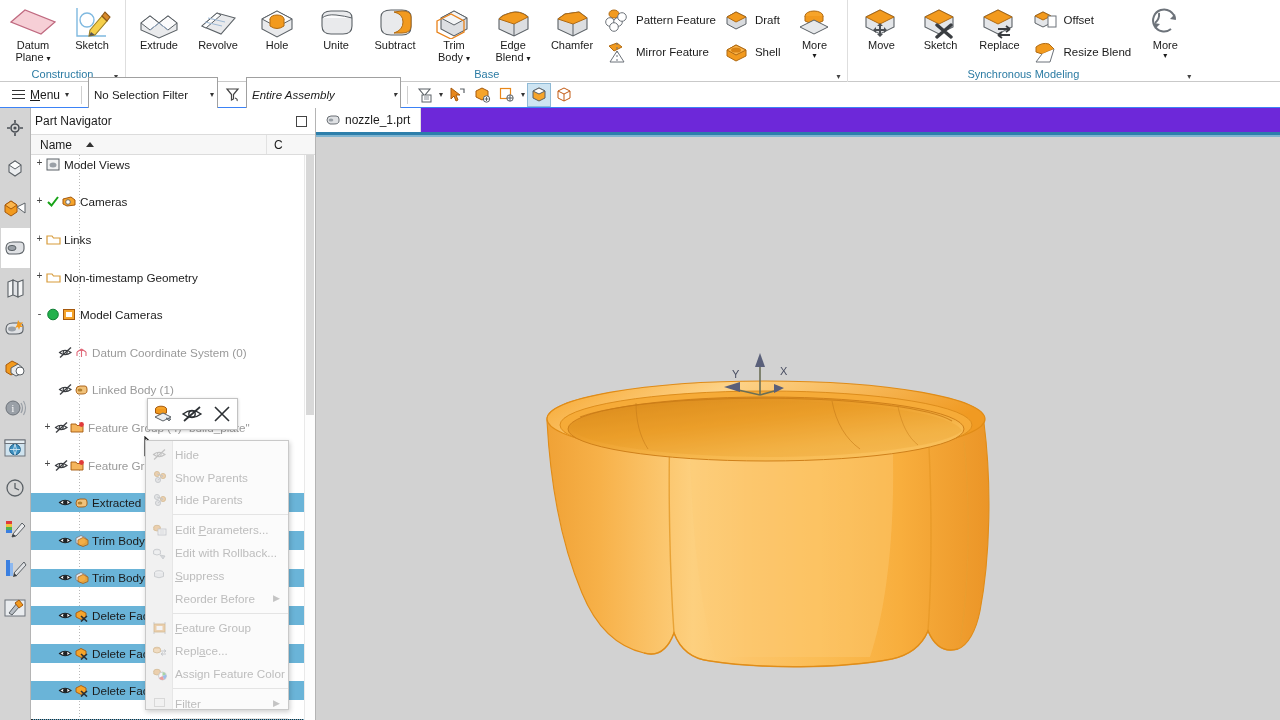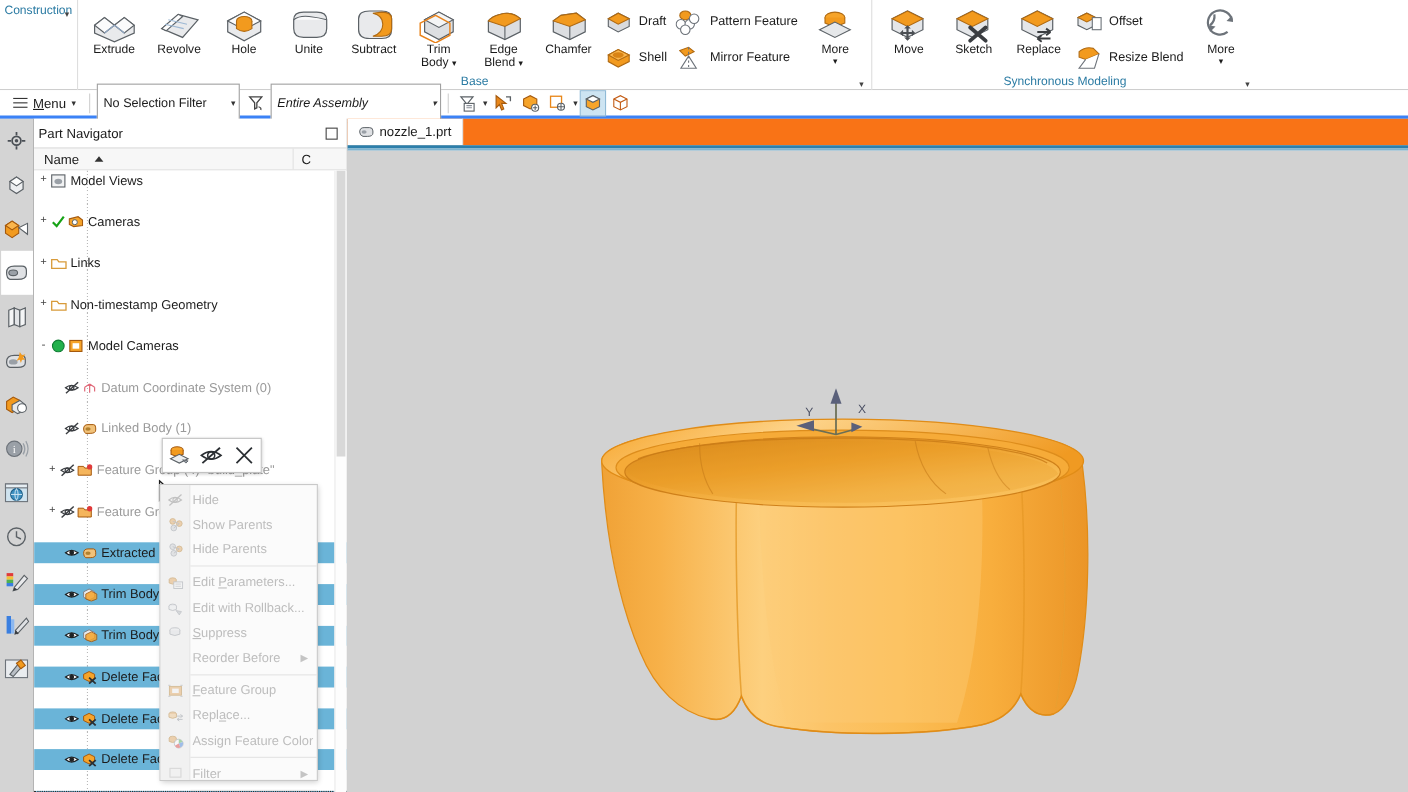--- a/index.html
+++ b/index.html
@@ -39,21 +39,21 @@
   .smallcol { display:flex; flex-direction:column; justify-content:flex-start;
               padding-top:3px; gap:3px; }
   .smallbtn { display:flex; align-items:center; gap:4px; padding:1px 4px 1px 2px;
               height:29px; cursor:default; }
   .smallbtn .ico { width:28px; height:26px; display:flex; align-items:center; justify-content:center; }
   .smallbtn .lbl { font-size:11.5px; white-space:nowrap; }
 
   
   .selbar {
     position:absolute; left:0; top:82px; width:1280px; height:26px;
-    background:#ffffff; border-bottom:3px solid #3b82f6;
+    background:#ffffff; border-bottom:1px solid #3b82f6;
     display:flex; align-items:center; padding-left:6px; gap:3px;
   }
   .menubtn { display:flex; align-items:center; gap:5px; padding:2px 6px; cursor:default; }
   .hamb { display:flex; flex-direction:column; gap:2.5px; }
   .hamb i { display:block; width:13px; height:1.5px; background:#333; }
   .menutext { font-size:12px; }
   .menutext u { text-decoration:underline; }
   .caret { font-size:8px; color:#333; }
   .combo { height:36px; border:1px solid #a0a0a0; background:#fff;
            display:flex; align-items:center; justify-content:space-between;
@@ -134,21 +134,21 @@
         font-size:11.7px; color:#bdbdbd; padding-left:29px; cursor:default; }
   .mi .mico { position:absolute; left:5px; top:3px; width:17px; height:17px;
               display:flex; align-items:center; justify-content:center; opacity:.45; }
   .mi .sub { position:absolute; right:8px; font-size:9px; color:#c4c4c4; }
   .mi u { text-decoration:underline; }
   .msep { position:relative; height:1px; background:#e4e4e4; margin:3px 0 3px 27px; }
 
   
   .tabstrip {
     position:absolute; left:316px; top:108px; width:964px; height:24px;
-    background:#f97316; display:flex; align-items:center;
+    background:#6d28d9; display:flex; align-items:center;
   }
   .tab { height:24px; display:flex; align-items:center; gap:5px; padding:0 10px;
          font-size:12px; background:#ffffff; cursor:default; border-right:1px solid #e0e0e0;}
   .tab.active { background:#2d7fab; color:#ffffff; }
   .tab .tclose { font-size:12px; font-weight:bold; margin-left:3px; }
   .tab .tshare { font-size:11px; }
   .tabline { position:absolute; left:316px; top:132px; width:964px; height:3px;
              background:#2d7fab; }
   .tabline2 { position:absolute; left:316px; top:135px; width:964px; height:2px;
              background:#7fb4d0; }
@@ -159,20 +159,42 @@
   svg { display:block; }
 </style>
 </head>
 <body>
 
 <div class="app">
 
   <div class="ribbon">
 
     <div class="rgroup">
+      <div class="rg-items">
+        <div class="bigbtn">
+          <span class="ico">
+            <svg width="56" height="32" viewBox="0 0 56 32">
+              <polygon points="6,16 20,4 50,16 36,28" fill="#f6cfd6" stroke="#c06a80" stroke-width="1.3"></polygon>
+            </svg>
+          </span>
+          <span class="lbl">Datum<br>Plane <span class="car">▾</span></span>
+        </div>
+        <div class="bigbtn">
+          <span class="ico">
+            <svg width="44" height="34" viewBox="0 0 44 34">
+              <path d="M7 3 L7 31 L36 31" fill="none" stroke="#7fb9e0" stroke-width="1.4"></path>
+              <circle cx="17" cy="15" r="7" fill="none" stroke="#7fb9e0" stroke-width="1.4"></circle>
+              <path d="M20 25 L32 11 L37 16 L25 30 L19 31 Z" fill="#f5cf4a" stroke="#9b7d1f" stroke-width="1.1"></path>
+              <path d="M32 11 L37 16 L40 12 L35 7 Z" fill="#d88a2a" stroke="#8a5617" stroke-width="1.1"></path>
+              <path d="M19 31 L25 30 L21 27 Z" fill="#555"></path>
+            </svg>
+          </span>
+          <span class="lbl">Sketch</span>
+        </div>
+      </div>
       <div class="rg-footer">
         <span class="rg-title">Construction</span>
         <span class="rg-expand">▾</span>
       </div>
     </div>
 
     <div class="rgroup">
       <div class="rg-items">
         <div class="bigbtn">
           <span class="ico">
@@ -247,42 +269,20 @@
         </div>
         <div class="bigbtn">
           <span class="ico">
             <svg width="46" height="34" viewBox="0 0 46 34">
               <path d="M9 14 L9 24 L24 31 L38 24 L38 13 L30 7 L16 9 Z" fill="#dcdee1" stroke="#5b6166" stroke-width="1.1"></path>
               <path d="M9 14 L16 9 L30 7 L38 13 L24 19 Z" fill="#f29a1e" stroke="#b06a12" stroke-width="1"></path>
               <path d="M24 19 L24 31" stroke="#5b6166" stroke-width="1"></path>
             </svg>
           </span>
           <span class="lbl">Chamfer</span>
-        </div>
-
-        <div class="smallcol">
-          <div class="smallbtn">
-            <span class="ico">
-              <svg width="27" height="24" viewBox="0 0 27 24">
-                <polygon points="4,9 13,4 23,9 23,16 13,21 4,16" fill="#d9dbde" stroke="#5b6166" stroke-width="1"></polygon>
-                <polygon points="4,9 13,4 23,9 13,14" fill="#f29a1e" stroke="#b06a12" stroke-width="1"></polygon>
-              </svg>
-            </span>
-            <span class="lbl">Draft</span>
-          </div>
-          <div class="smallbtn">
-            <span class="ico">
-              <svg width="27" height="24" viewBox="0 0 27 24">
-                <polygon points="4,10 13,5 23,10 23,16 13,21 4,16" fill="#f29a1e" stroke="#b06a12" stroke-width="1"></polygon>
-                <polygon points="4,10 13,5 23,10 13,15" fill="#fbb54b" stroke="#b06a12" stroke-width="1"></polygon>
-                <ellipse cx="13" cy="10" rx="5" ry="2.6" fill="#d98314"></ellipse>
-              </svg>
-            </span>
-            <span class="lbl">Shell</span>
-          </div>
         </div>
 
         <div class="smallcol">
           <div class="smallbtn">
             <span class="ico">
               <svg width="27" height="24" viewBox="0 0 27 24">
                 <ellipse cx="9" cy="6" rx="5" ry="4" fill="#f29a1e" stroke="#b06a12" stroke-width="1"></ellipse>
                 <circle cx="5" cy="14" r="4.3" fill="#fff" stroke="#6d737a" stroke-width="1"></circle>
                 <circle cx="13" cy="14" r="4.3" fill="#fff" stroke="#6d737a" stroke-width="1"></circle>
                 <circle cx="9" cy="19" r="4.3" fill="#fff" stroke="#6d737a" stroke-width="1"></circle>
@@ -293,20 +293,42 @@
           </div>
           <div class="smallbtn">
             <span class="ico">
               <svg width="27" height="24" viewBox="0 0 27 24">
                 <polygon points="4,6 12,3 17,7 9,11" fill="#f29a1e" stroke="#b06a12" stroke-width="1"></polygon>
                 <path d="M12 11 L5 22 L19 22 Z" fill="#fff" stroke="#6d737a" stroke-width="1"></path>
                 <path d="M12 3 L12 22" stroke="#6d737a" stroke-width="1" stroke-dasharray="2 2"></path>
               </svg>
             </span>
             <span class="lbl">Mirror Feature</span>
+          </div>
+        </div>
+
+        <div class="smallcol">
+          <div class="smallbtn">
+            <span class="ico">
+              <svg width="27" height="24" viewBox="0 0 27 24">
+                <polygon points="4,9 13,4 23,9 23,16 13,21 4,16" fill="#d9dbde" stroke="#5b6166" stroke-width="1"></polygon>
+                <polygon points="4,9 13,4 23,9 13,14" fill="#f29a1e" stroke="#b06a12" stroke-width="1"></polygon>
+              </svg>
+            </span>
+            <span class="lbl">Draft</span>
+          </div>
+          <div class="smallbtn">
+            <span class="ico">
+              <svg width="27" height="24" viewBox="0 0 27 24">
+                <polygon points="4,10 13,5 23,10 23,16 13,21 4,16" fill="#f29a1e" stroke="#b06a12" stroke-width="1"></polygon>
+                <polygon points="4,10 13,5 23,10 13,15" fill="#fbb54b" stroke="#b06a12" stroke-width="1"></polygon>
+                <ellipse cx="13" cy="10" rx="5" ry="2.6" fill="#d98314"></ellipse>
+              </svg>
+            </span>
+            <span class="lbl">Shell</span>
           </div>
         </div>
 
         <div class="bigbtn">
           <span class="ico">
             <svg width="44" height="34" viewBox="0 0 44 34">
               <ellipse cx="22" cy="11" rx="9" ry="5" fill="#f6a42a" stroke="#b06a12" stroke-width="1"></ellipse>
               <path d="M13 11 L13 16 Q22 21 31 16 L31 11" fill="#f29a1e" stroke="#b06a12" stroke-width="1"></path>
               <polygon points="8,22 22,15 36,22 22,29" fill="#e6e8ea" stroke="#5b6166" stroke-width="1"></polygon>
             </svg>

